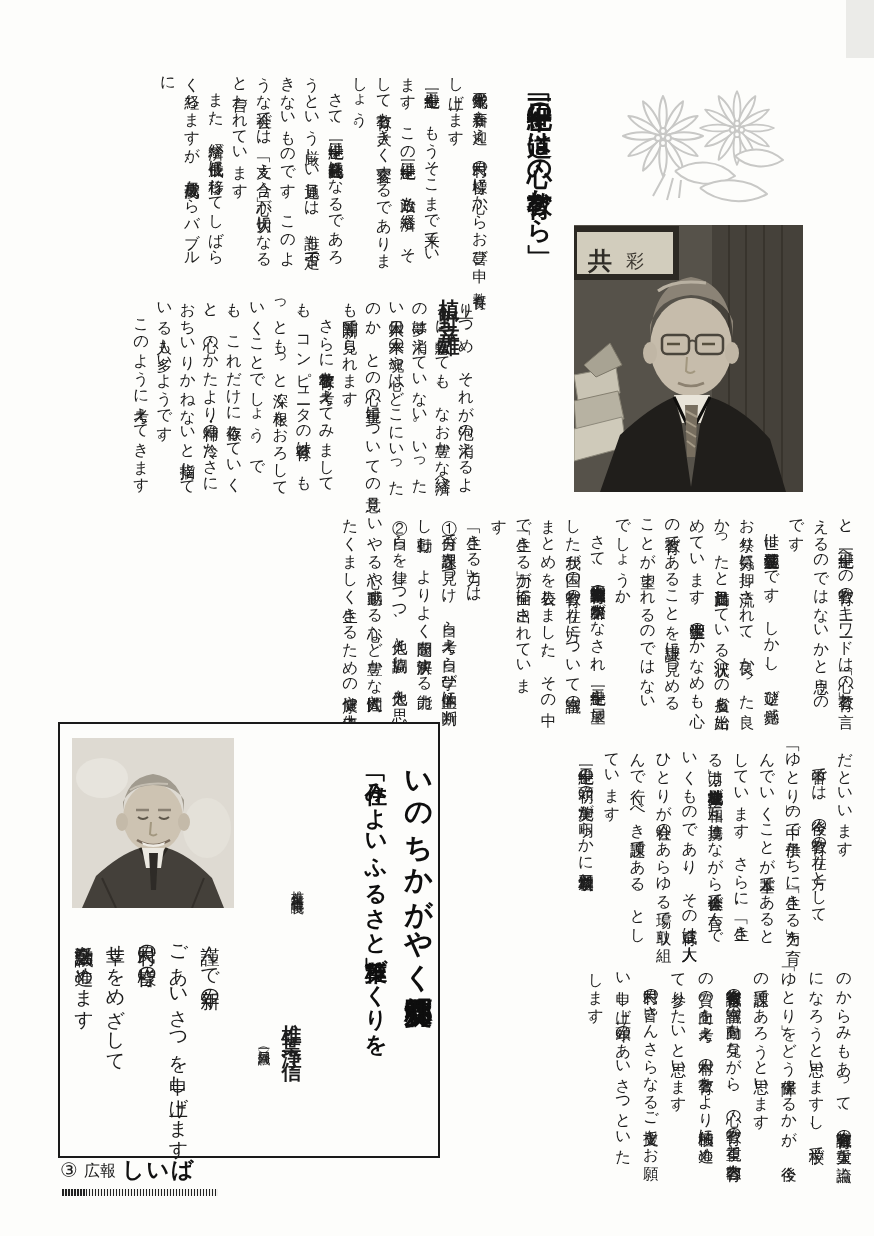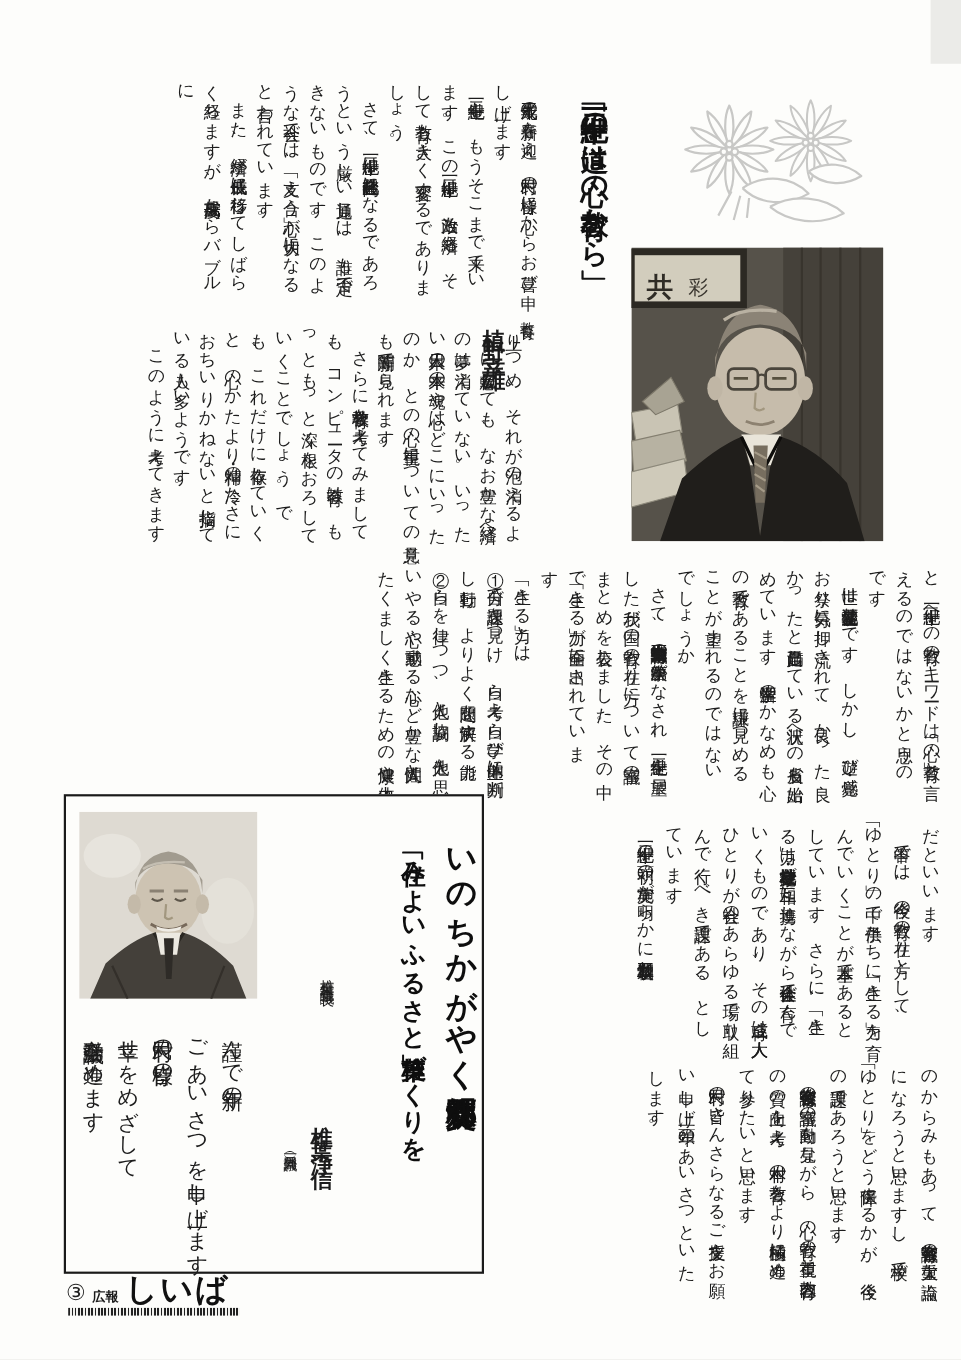--- a/index.html
+++ b/index.html
@@ -40,22 +40,22 @@
   .t2sub{left:300px;top:44px;height:360px;width:32px;font-size:22px;font-weight:700;line-height:32px;color:#0e0e0e;}
   .byline2-role{left:228px;top:156px;height:120px;width:18px;font-size:13px;letter-spacing:2px;}
   .byline2-name{left:220px;top:283px;height:145px;width:26px;font-size:20px;letter-spacing:13px;font-weight:600;}
   .byline2-note{left:196px;top:318px;height:112px;width:16px;font-size:12.5px;}
   .greeting{left:6px;top:208px;width:160px;height:232px;font-size:19px;line-height:31.5px;}
   .footer{
     position:absolute;left:60px;top:1160px;display:flex;align-items:flex-end;gap:6px;
     font-family:"Liberation Sans","DejaVu Sans",sans-serif;
   }
   .footer .pnum{font-size:20px;line-height:1;color:#222;}
-  .footer .koho{font-size:12px;font-weight:700;line-height:1.2;color:#1a1a1a;}
-  .footer .logo{font-size:29px;font-weight:800;line-height:0.9;letter-spacing:2px;color:#111;}
+  .footer .koho{font-size:16px;font-weight:400;line-height:1.2;color:#1a1a1a;}
+  .footer .logo{font-size:22px;font-weight:800;line-height:0.9;letter-spacing:2px;color:#111;}
   .barcode{
     position:absolute;left:62px;top:1189px;width:156px;height:7px;
     background:repeating-linear-gradient(to right,#222 0,#222 1.5px,#f2f2ef 1.5px,#f2f2ef 3px);
   }
 </style>
 </head>
 <body>
 
 <div class="page">
 

